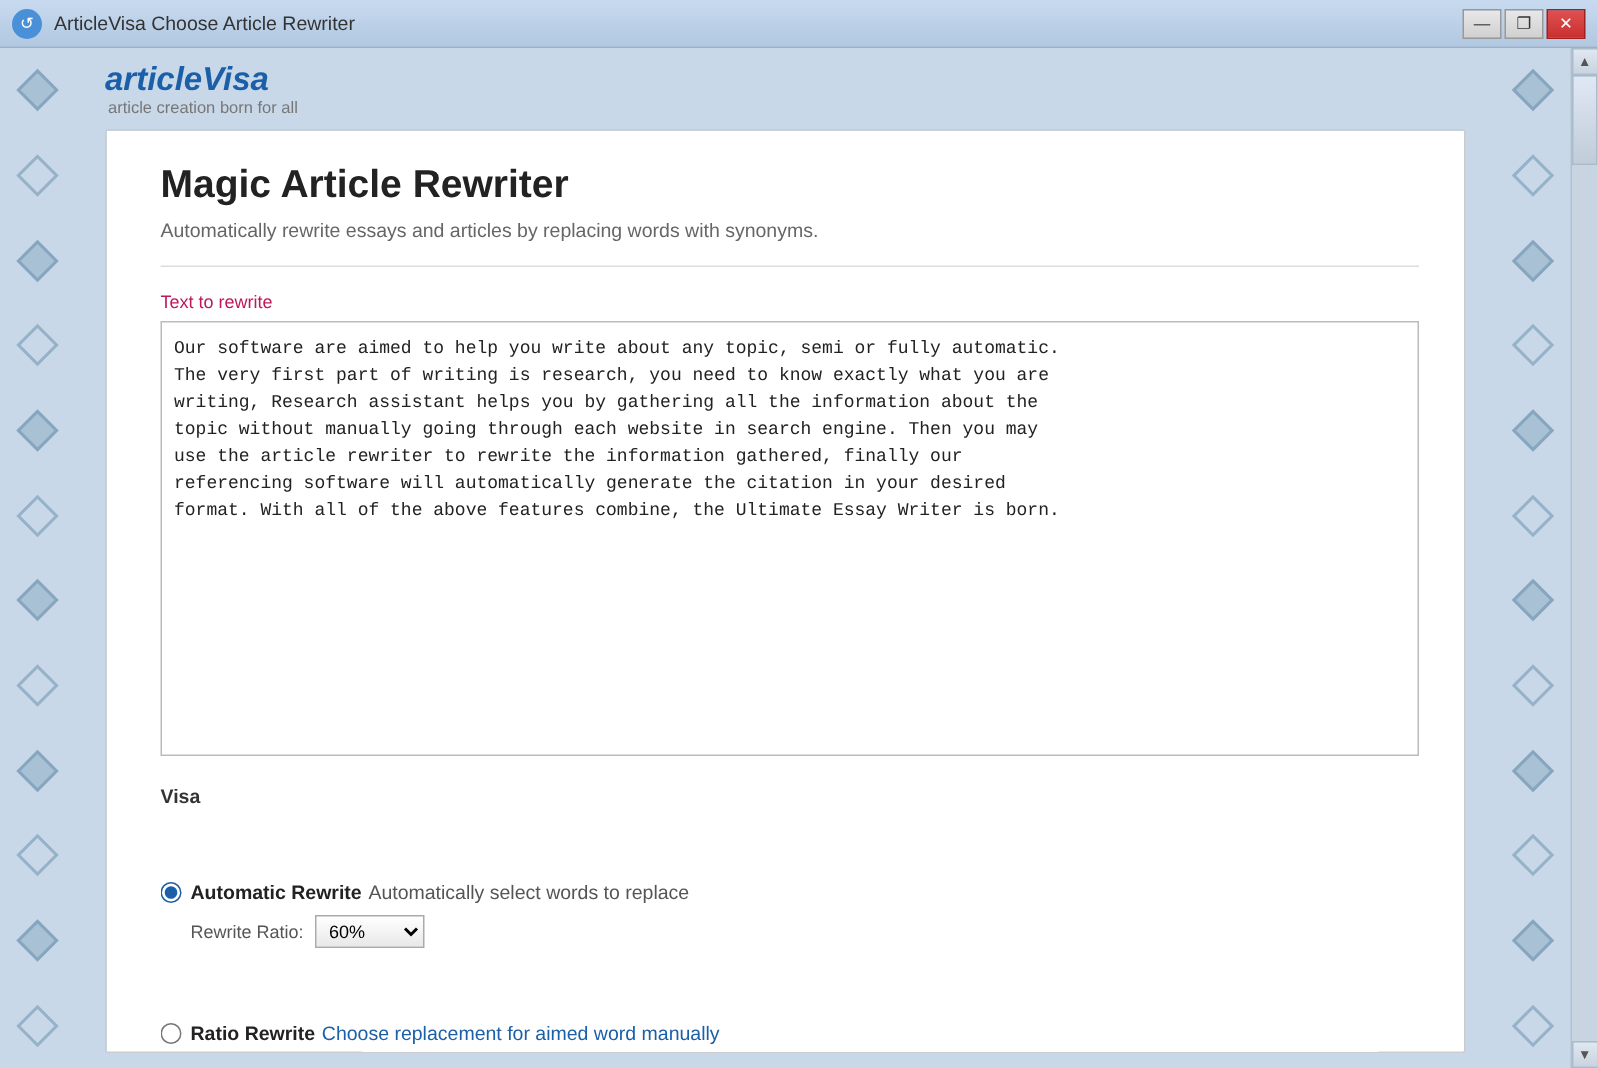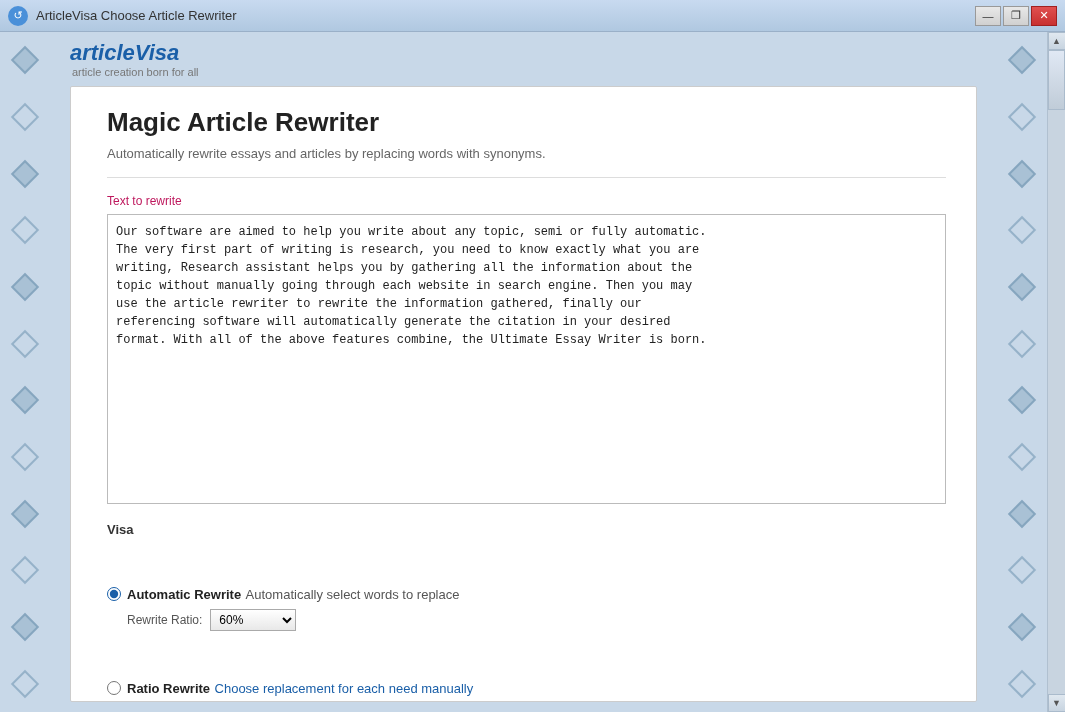--- a/index.html
+++ b/index.html
@@ -196,21 +196,21 @@
     .ratio-label {
       font-size: 12px;
       color: #555;
     }
 
     .ratio-select {
       border: 1px solid #aaa;
       background: linear-gradient(to bottom, #ffffff, #e8e8e8);
       padding: 2px 4px;
       font-size: 12px;
-      width: 86px;
+      width: 73px;
     }
 
     .radio-link {
       color: #1a5fa8;
       text-decoration: none;
       font-size: 13px;
     }
 
     .submit-btn {
       background: linear-gradient(to bottom, #3a7fd4, #2060b0);
@@ -388,21 +388,21 @@
             <option>80%</option>
             <option>90%</option>
             <option>100%</option>
           </select>
         </div>
 
         <div class="radio-row">
           <input type="radio" name="mode" id="manual" style="">
           <label for="manual">
             <span class="radio-label-bold">Ratio Rewrite</span>
-            <span class="radio-link">Choose replacement for each need manually</span>
+            <span class="radio-link">Choose replacement for aimed word manually</span>
           </label>
         </div>
       </div>
 
       
       <button class="submit-btn">Rewrite Article</button>
     </div>
   </div>
 
   <div class="right-decor">

